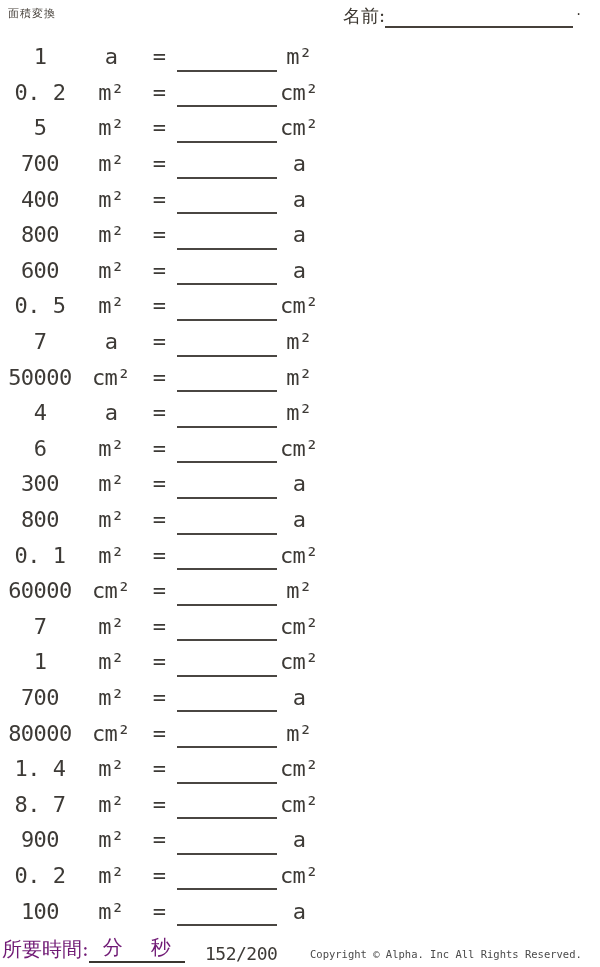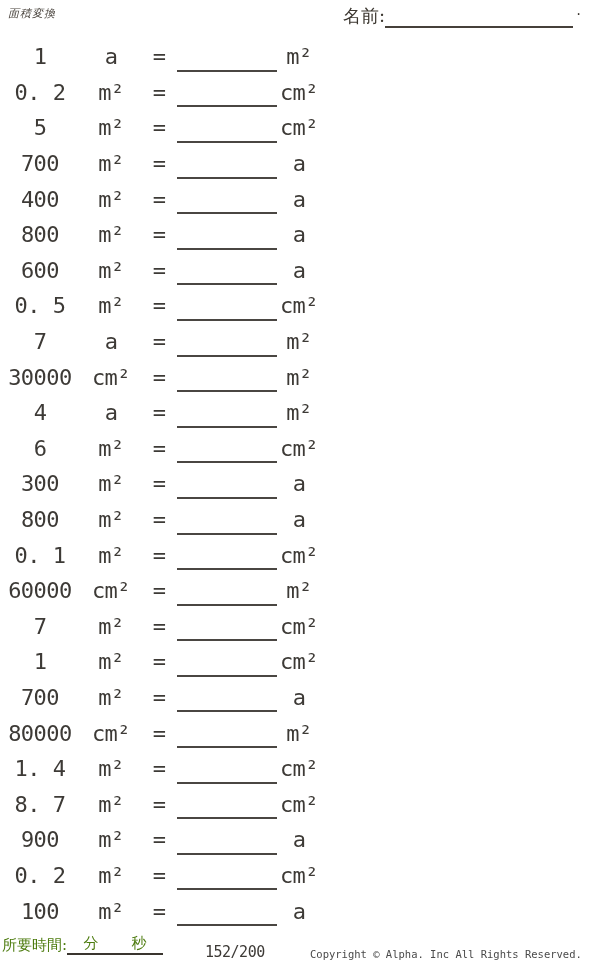--- a/index.html
+++ b/index.html
@@ -5,21 +5,21 @@
   html,body { margin:0; padding:0; }
   body {
     width:600px; height:967px; background:#ffffff; position:relative;
     font-family:"DejaVu Sans Mono","Liberation Mono",monospace;
     color:#3d3a36; overflow:hidden;
   }
   .jp { font-family:"DejaVu Serif","Liberation Serif",serif; }
 
   .sheet-title {
     position:absolute; left:8px; top:6px;
-    font-size:11px; letter-spacing:1px; color:#46403a;font-style:italic;
+    font-size:11px; letter-spacing:1px; color:#46403a;
   }
 
   .name-block {
     position:absolute; left:343px; top:4px;
     display:flex; align-items:flex-start;
     font-size:18px; color:#3b362f;
   }
   .name-label { line-height:24px; }
   .name-line {
     display:inline-block; width:188px; height:22px;
@@ -38,29 +38,29 @@
   .blank {
     width:100px; margin-left:1px; height:0;
     border-bottom:2px solid #4a4642;
     transform:translateY(14px);
   }
   .unit2 { width:44px; text-align:center; margin-left:0; }
 
   .footer-time {
     position:absolute; left:2px; top:934px;
     display:flex; align-items:flex-end;
-    font-size:15px; color:#4d7c0f;
+    font-size:20px; color:#701a75;
   }
   .time-line {
     display:flex; justify-content:space-around; align-items:flex-end;
     width:96px; border-bottom:2px solid #3a352f;
   }
   .page-indicator {
     position:absolute; left:205px; top:943px;
-    font-size:15px; letter-spacing:-0.5px; color:#3d3a36;
+    font-size:18px; letter-spacing:-0.5px; color:#3d3a36;
   }
   .copyright {
     position:absolute; left:310px; top:948px;
     font-size:10.5px; color:#4a4a4a; white-space:nowrap;
   }
 </style>
 </head>
 <body>
 
 <div class="sheet-title jp">面積変換</div>
@@ -139,21 +139,21 @@
 
     <div class="row">
       <span class="val">7</span>
       <span class="unit">a</span>
       <span class="eq">=</span>
       <span class="blank"></span>
       <span class="unit2">m²</span>
     </div>
 
     <div class="row">
-      <span class="val">30000</span>
+      <span class="val">50000</span>
       <span class="unit">cm²</span>
       <span class="eq">=</span>
       <span class="blank"></span>
       <span class="unit2">m²</span>
     </div>
 
     <div class="row">
       <span class="val">4</span>
       <span class="unit">a</span>
       <span class="eq">=</span>

